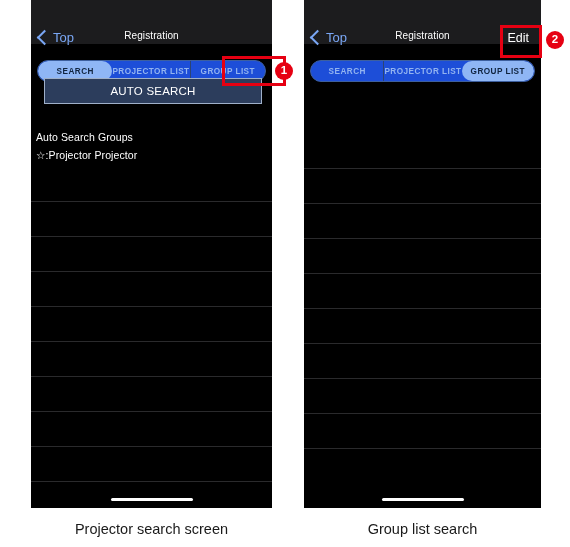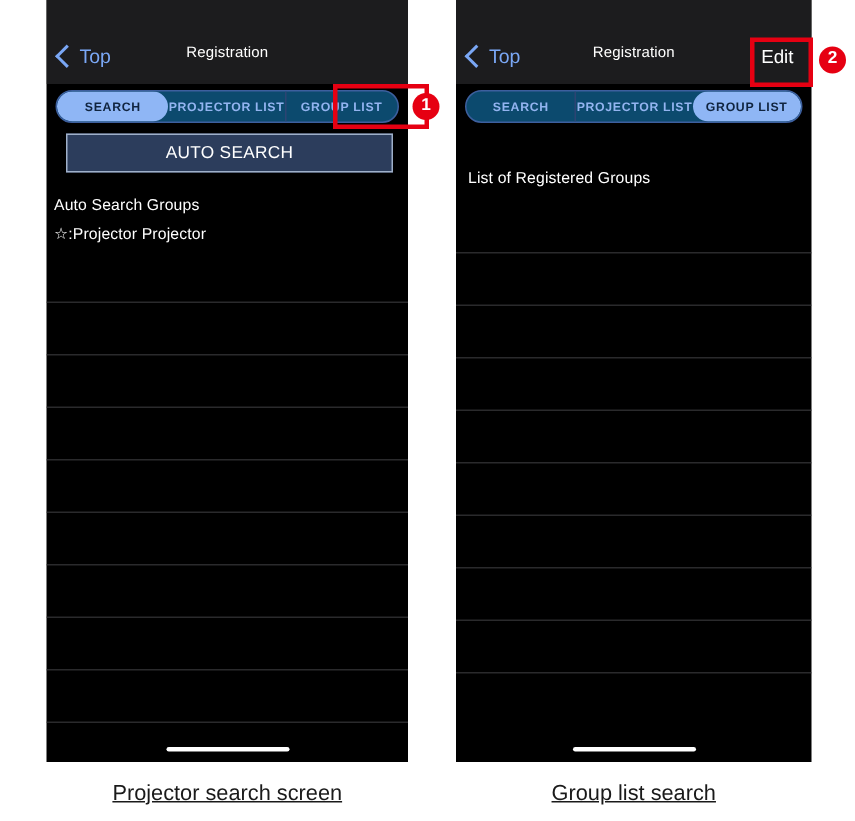--- a/index.html
+++ b/index.html
@@ -20,21 +20,21 @@
     position: absolute;
     background: #000000;
     overflow: hidden;
   }
   #phone-left  { left: 31px;  top: 0px; width: 241px; height: 508px; }
   #phone-right { left: 304px; top: 0px; width: 237px; height: 508px; }
 
   .navbar {
     position: absolute;
     left: 0; right: 0; top: 0;
-    height: 56px;
+    height: 44px;
     background: #1c1c1e;
   }
   .nav-back {
     position: absolute;
     left: 8px;
     top: 31px;
     display: flex;
     align-items: center;
     gap: 2px;
     color: #7aa7f5;
@@ -72,21 +72,21 @@
   
   .segmented {
     position: absolute;
     top: 60px;
     height: 22px;
     border: 1px solid #3d5f9e;
     border-radius: 11px;
     display: flex;
     overflow: hidden;
     box-sizing: border-box;
-    background: #0c4a6e;
+    background: #1d4ed8;
   }
   #seg-left  { left: 6px;  width: 229px; }
   #seg-right { left: 6px;  width: 225px; }
   .seg {
     flex: 1 1 0;
     display: flex;
     align-items: center;
     justify-content: center;
     font-size: 8.2px;
     font-weight: bold;
@@ -98,21 +98,21 @@
   }
   .seg.sel {
     background: #8fb6f5;
     color: #10243f;
   }
   .seg.divider-l { border-left: 1px solid #2c4473; border-radius: 0; }
 
   
   .btn-row {
     position: absolute;
-    top: 89px;
+    top: 78px;
     left: 13px;
     right: 10px;
     display: flex;
     gap: 14px;
   }
   .act-btn {
     flex: 1 1 0;
     height: 26px;
     background: #2c3d5c;
     border: 1px solid #9fb0c9;
@@ -188,21 +188,20 @@
   #badge-2 { left: 546px; top: 31px; }
 
   
   .caption {
     position: absolute;
     top: 521px;
     color: #1a1a1a;
     font-size: 14.5px;
     text-align: center;
     white-space: nowrap;
-    text-decoration: underline;
   }
   #cap-left  { left: 31px;  width: 241px; }
   #cap-right { left: 304px; width: 237px; }
 </style>
 </head>
 <body>
 
 <div class="phone" id="phone-left">
 
   <div class="navbar">
@@ -249,21 +248,20 @@
     <div class="nav-title">Registration</div>
     <div class="nav-action">Edit</div>
   </div>
 
   <div class="segmented" id="seg-right">
     <div class="seg">SEARCH</div>
     <div class="seg divider-l">PROJECTOR LIST</div>
     <div class="seg sel">GROUP LIST</div>
   </div>
 
-  <div class="body-text" id="txt-grouplist">List of Registered Groups</div>
 
   <div class="sep" style="top:168px"></div>
   <div class="sep" style="top:203px"></div>
   <div class="sep" style="top:238px"></div>
   <div class="sep" style="top:273px"></div>
   <div class="sep" style="top:308px"></div>
   <div class="sep" style="top:343px"></div>
   <div class="sep" style="top:378px"></div>
   <div class="sep" style="top:413px"></div>
   <div class="sep" style="top:448px"></div>

